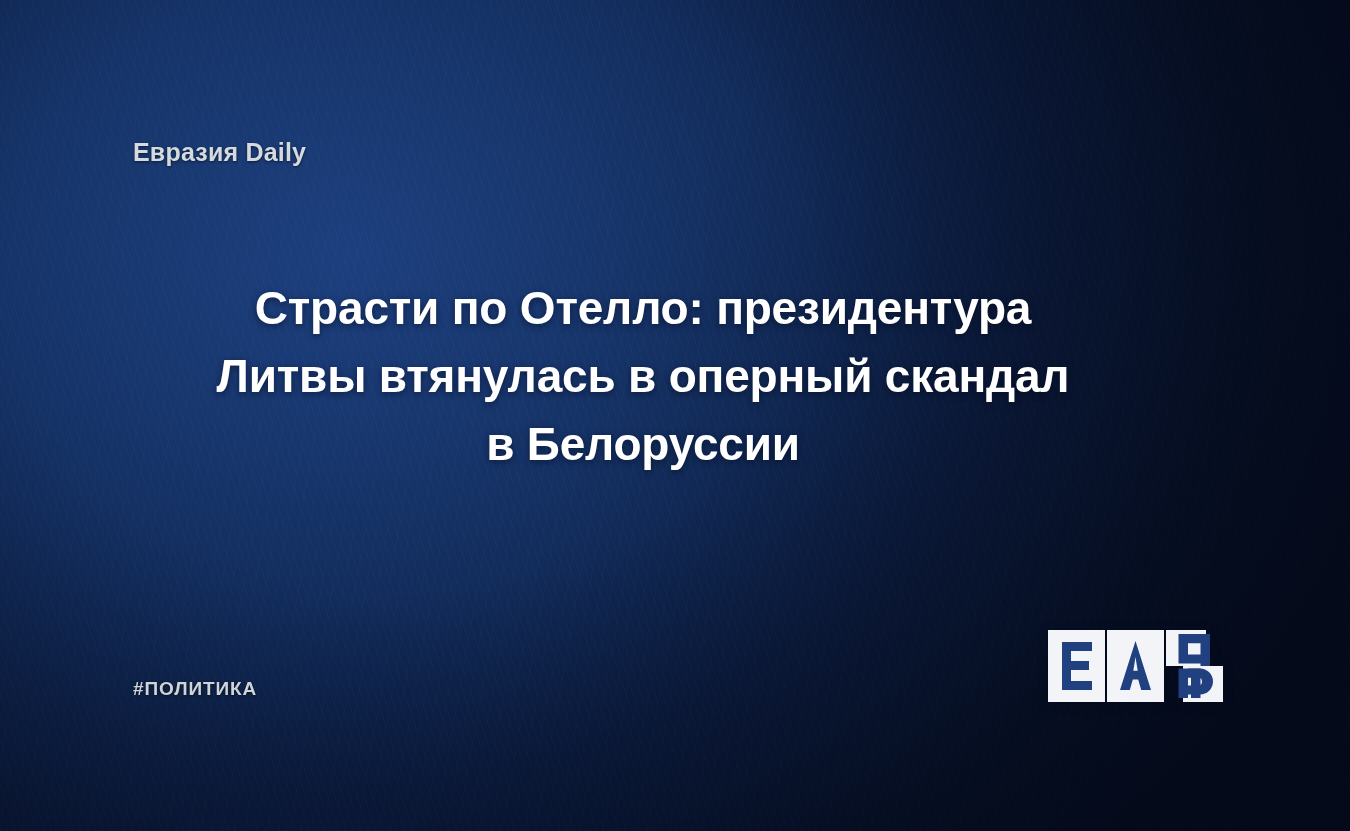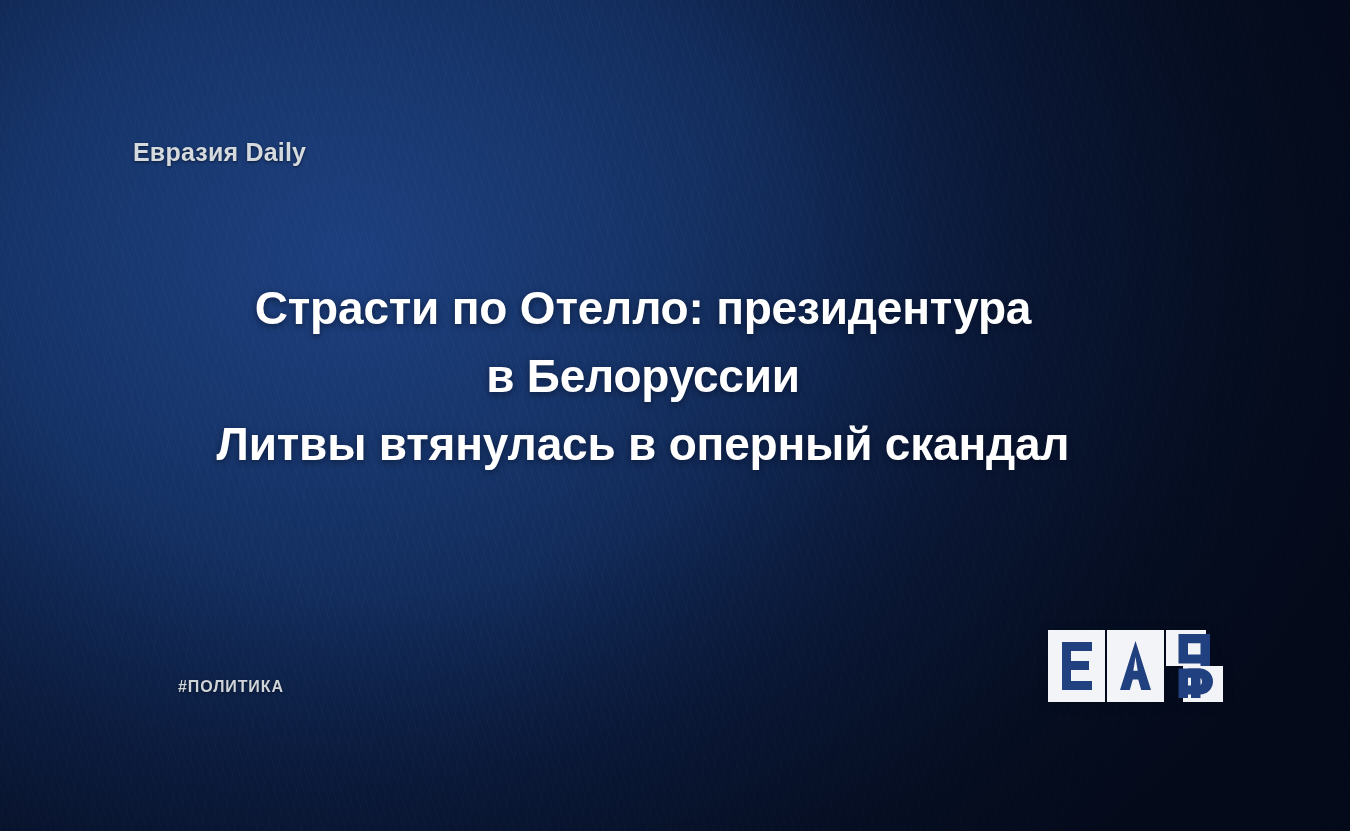--- a/index.html
+++ b/index.html
@@ -105,27 +105,26 @@
     color:#ffffff;
     letter-spacing:-0.2px;
     text-shadow:0 2px 7px rgba(3,10,28,.55);
     text-align:center;
   }
   .headline .hl-line{ display:block; white-space:nowrap; }
 
   .hashtag{
     position:absolute;
     left:133px; top:678px;
-    font-size:16px;
+    font-size:19px;
     font-weight:bold;
     letter-spacing:.9px;
     color:#cfd4d9;
     text-shadow:0 1px 3px rgba(0,0,0,.5);
     white-space:nowrap;
-    margin-left:45px;
   }
 
   
   .logo{
     position:absolute;
     left:1048px; top:630px;
     display:flex;
     gap:2px;
     filter:drop-shadow(0 2px 5px rgba(2,8,24,.5));
   }
@@ -158,22 +157,22 @@
 
   <div class="bg-speckle"></div>
   <div class="bg-vignette"></div>
 
   <div class="content">
 
     <div class="brand">Евразия Daily</div>
 
     <div class="headline">
       <span class="hl-line">Страсти по Отелло: президентура</span>
+      <span class="hl-line">Литвы втянулась в оперный скандал</span>
       <span class="hl-line">в Белоруссии</span>
-      <span class="hl-line">Литвы втянулась в оперный скандал</span>
     </div>
 
     <div class="hashtag">#ПОЛИТИКА</div>
 
     <div class="logo">
 
       <div class="logo-tile">
         <svg width="57" height="72" viewBox="0 0 57 72" aria-hidden="true">
           <path fill="#20407f" d="M14 12 H44 V21 H23 V31 H41 V40 H23 V51 H44 V60 H14 Z"></path>
         </svg>

